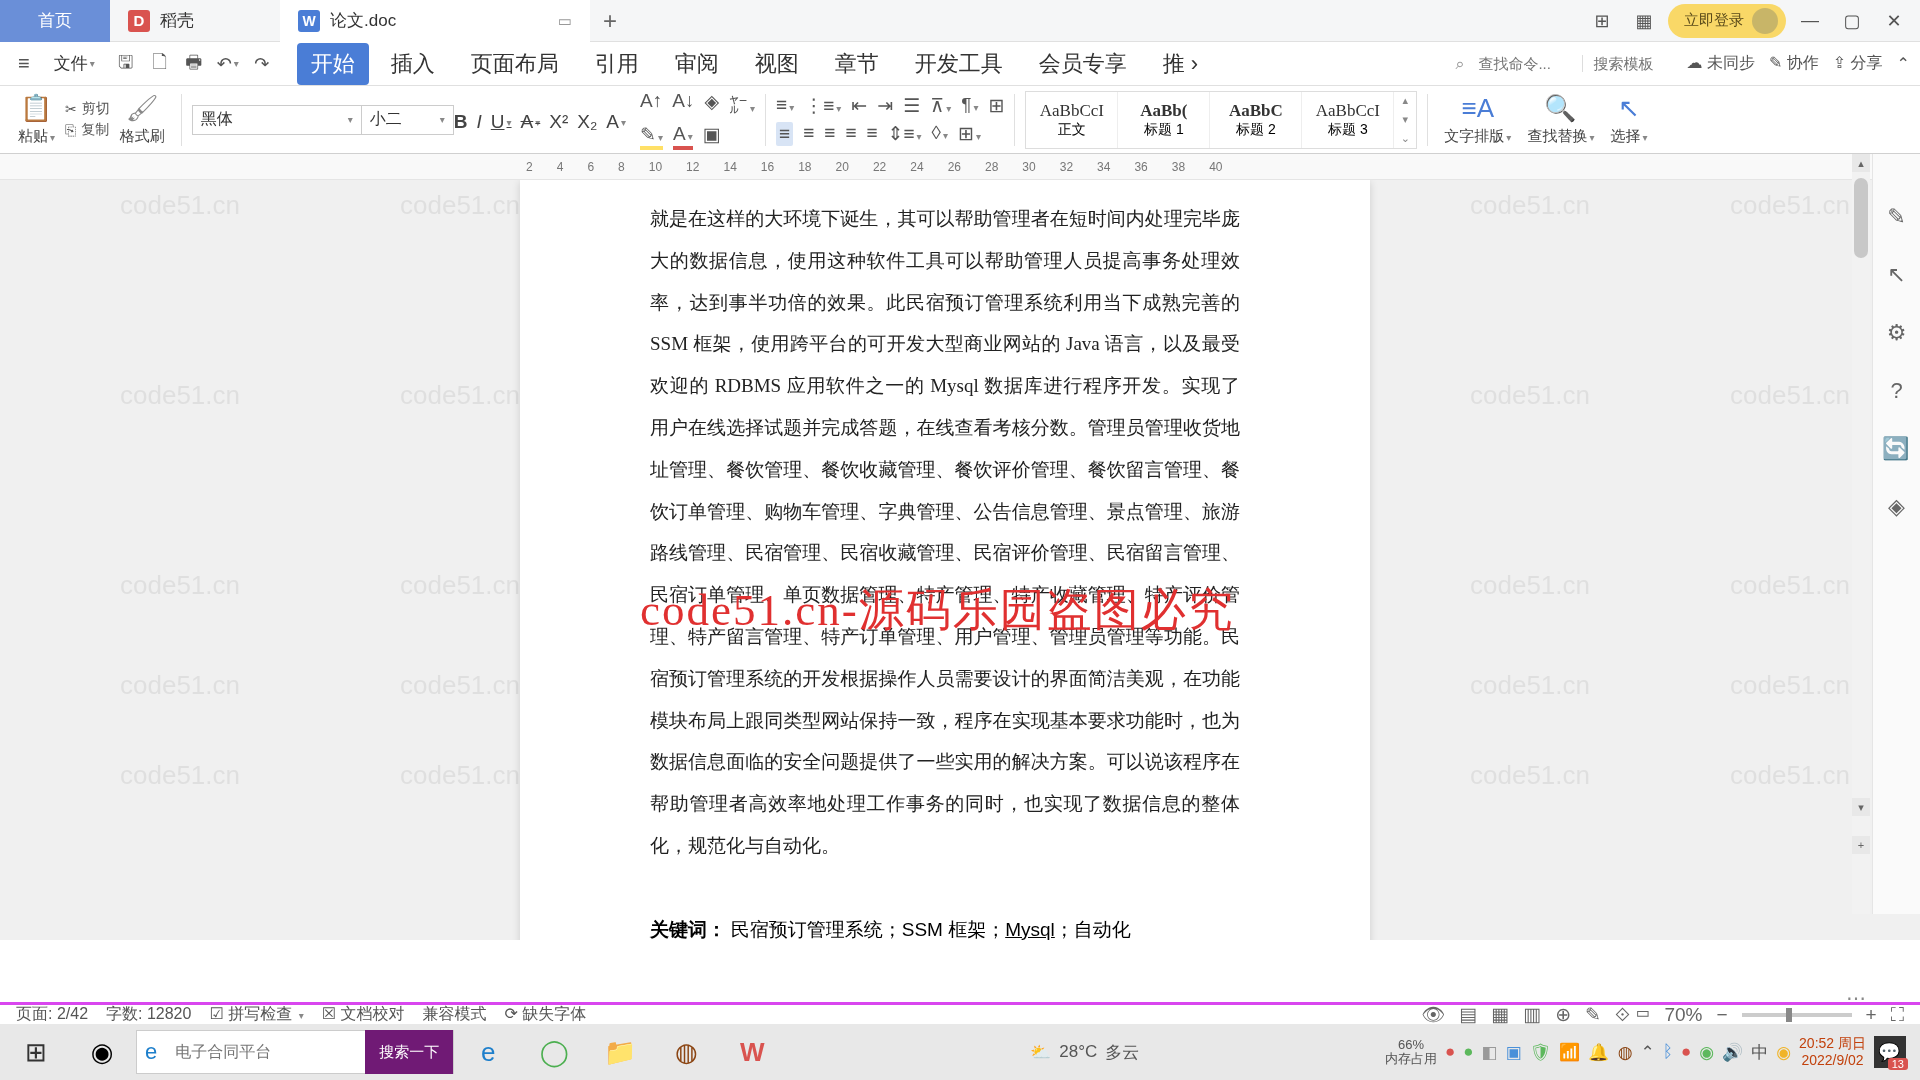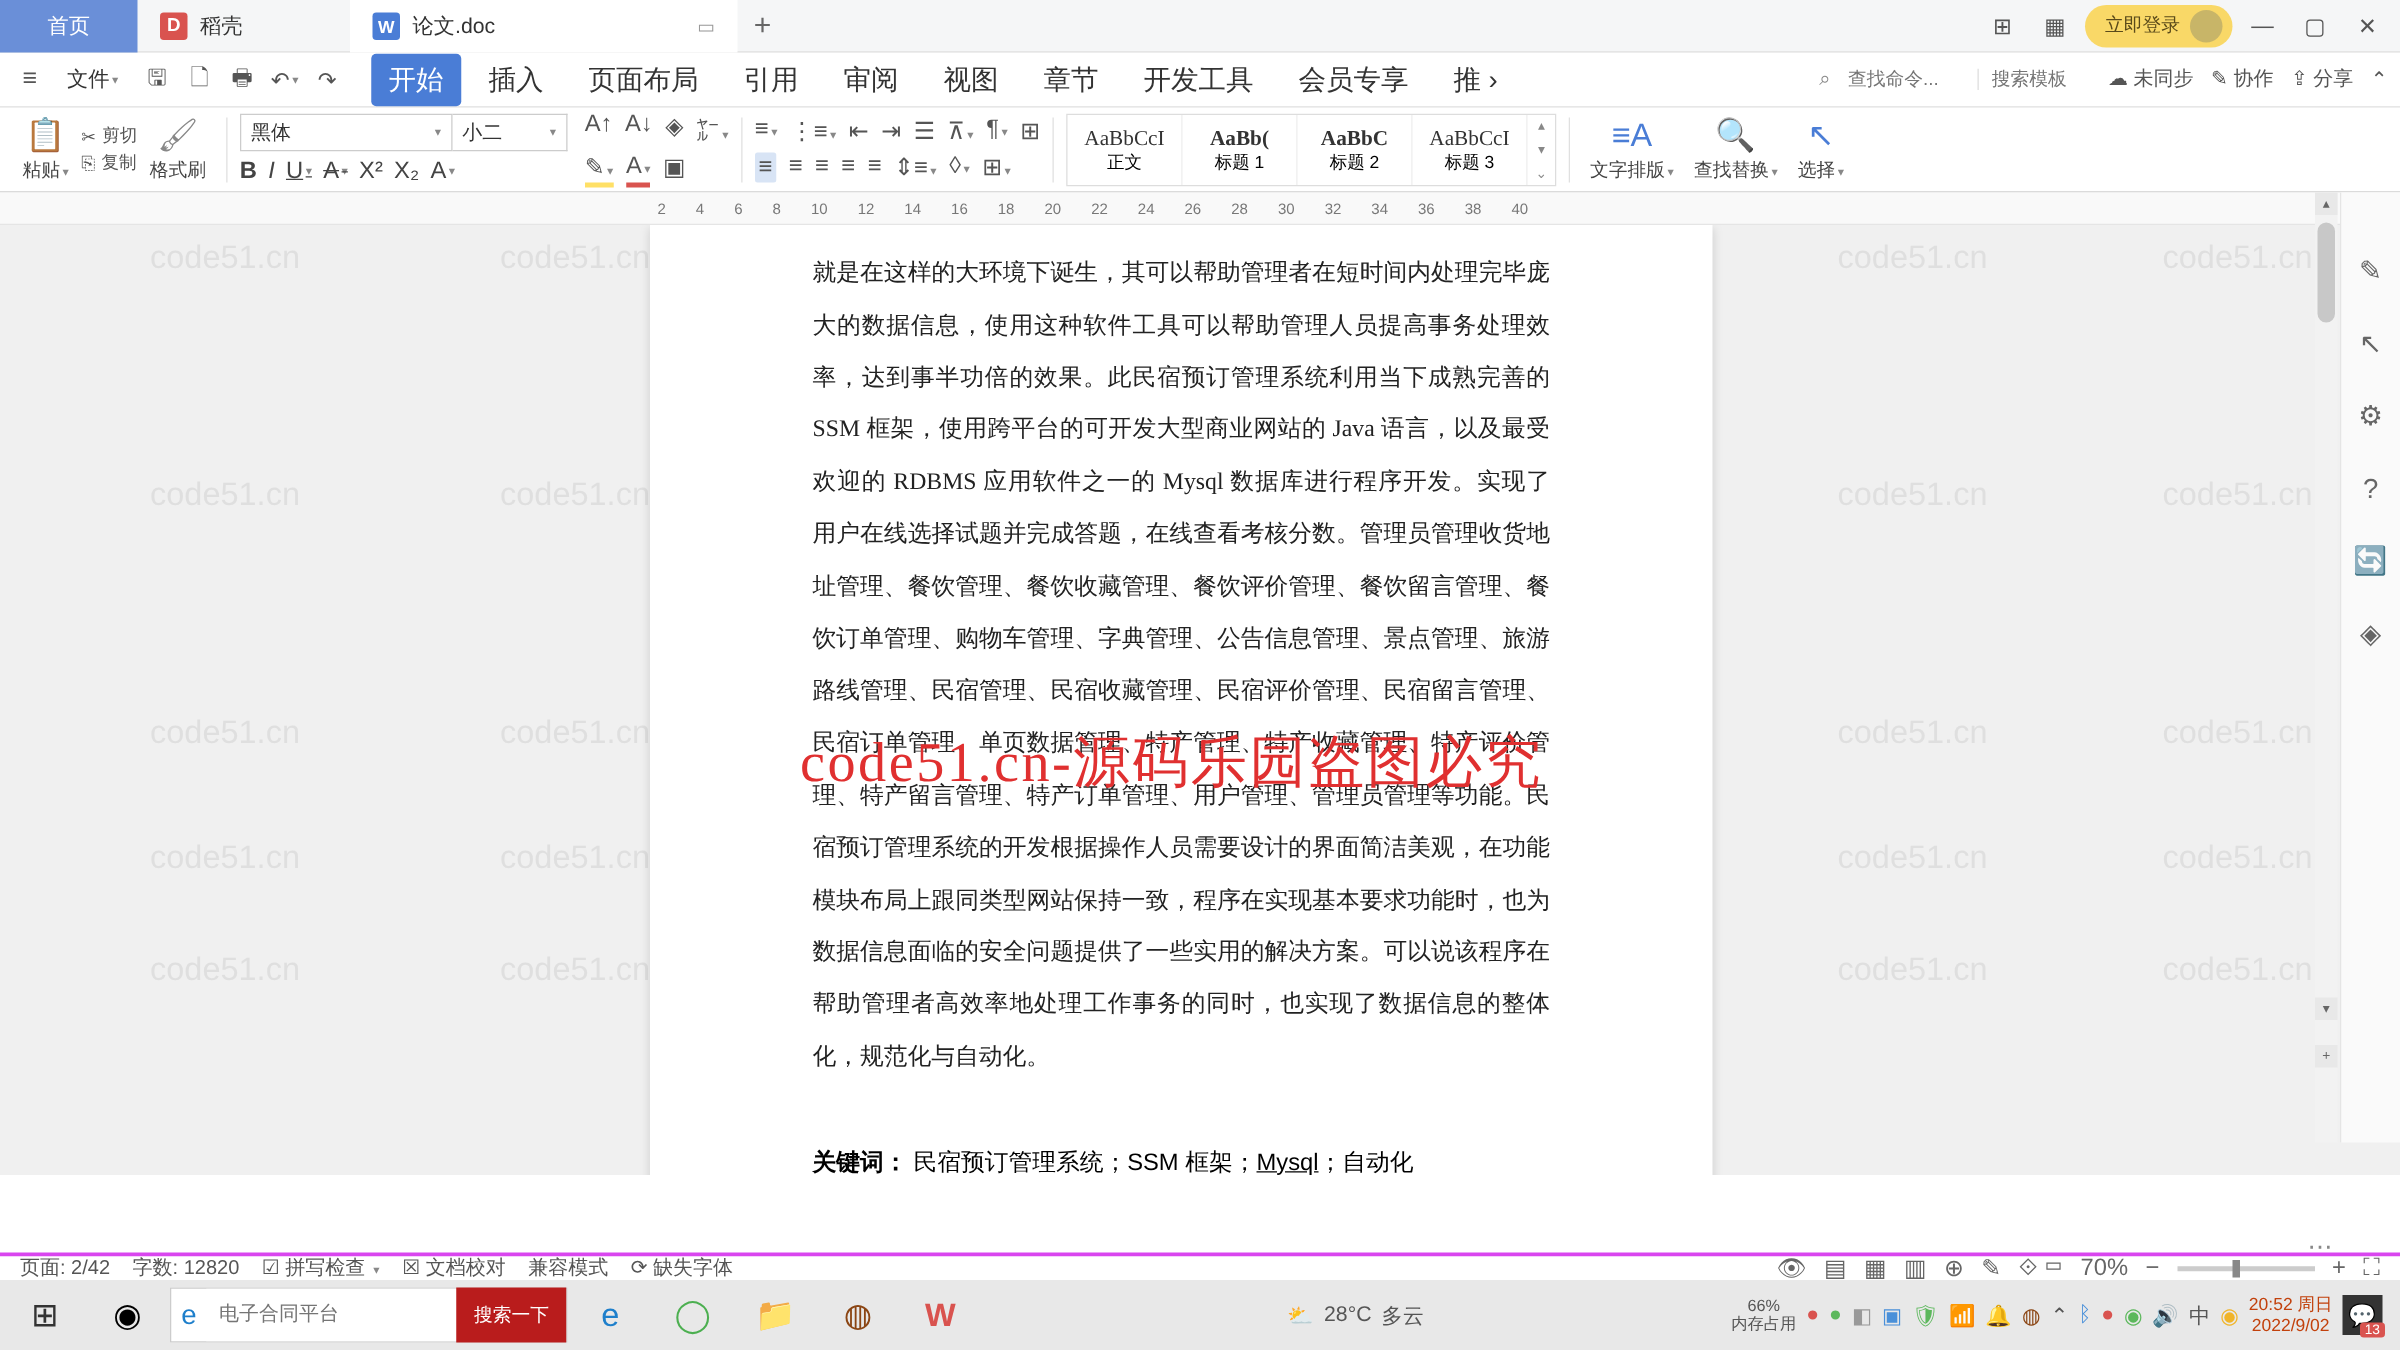--- a/index.html
+++ b/index.html
@@ -58,21 +58,21 @@
 .vscroll-thumb{position:absolute;top:24px;width:14px;left:2px;height:80px;background:#c8c8c8;border-radius:7px}
 .vscroll-btn{position:absolute;width:18px;height:18px;background:#e8e8e8;font-size:11px;text-align:center;color:#666;line-height:18px}
 .statusbar{position:absolute;bottom:56px;left:0;right:0;height:22px;background:#fff;border-top:3px solid #d946ef;display:flex;align-items:center;padding:0 16px;font-size:16px;color:#555;gap:18px}
 .sb-right{margin-left:auto;display:flex;align-items:center;gap:14px;font-size:19px;color:#666}
 .zoom-slider{width:110px;height:4px;background:#ccc;position:relative}
 .zoom-thumb{position:absolute;left:44px;top:-5px;width:6px;height:14px;background:#888}
 .taskbar{position:absolute;bottom:0;left:0;right:0;height:56px;background:#e8e8e8;display:flex;align-items:center;padding:0 4px;gap:2px}
 .tb-item{width:64px;height:52px;display:flex;align-items:center;justify-content:center;font-size:26px}
 .tb-search{display:flex;align-items:center;background:#fff;height:44px;border:1px solid #ccc}
 .tb-search input{border:none;outline:none;height:42px;padding:0 10px;font-size:16px;width:200px}
-.tb-search-btn{background:#b91c1c;color:#fff;height:44px;padding:16px 14px;font-size:15px;display:flex;align-items:center}
+.tb-search-btn{background:#701a75;color:#fff;height:44px;padding:16px 14px;font-size:15px;display:flex;align-items:center}
 .tray{margin-left:auto;display:flex;align-items:center;gap:8px;font-size:17px;color:#555;padding-right:10px}
 .weather{display:flex;align-items:center;gap:8px;font-size:17px;color:#555}
 .clock{text-align:center;font-size:14px;line-height:1.25;color:#c2410c}
 .notif{width:32px;height:32px;background:#333;color:#fff;display:flex;align-items:center;justify-content:center;position:relative;font-size:18px}
 .notif-badge{position:absolute;bottom:-2px;right:-2px;background:#d9534f;color:#fff;font-size:11px;padding:0 4px;border-radius:3px}
 .underline-text{text-decoration:underline}
 .align-active{background:#d8e4f5;padding:1px 3px;border-radius:2px}
 .more-dots{position:absolute;right:54px;bottom:70px;font-size:20px;color:#888}
 </style>
 </head>
@@ -144,21 +144,21 @@
   </div>
   <div class="clip-col">
     <div class="clip-row">✂ <span>剪切</span></div>
     <div class="clip-row">⎘ <span>复制</span></div>
   </div>
   <div class="rgroup">
     <div class="big-icon" style="color:#888">🖌</div>
     <div class="rlabel">格式刷</div>
   </div>
   <div class="vdiv"></div>
-  <div style="display:flex;flex-direction:column">
+  <div style="display:flex;flex-direction:row">
     <div style="display:flex">
       <div class="font-name">
           <span>黑体</span>
           <span class="dd">▾</span>
         </div>
       <div class="font-size">
           <span>小二</span>
           <span class="dd">▾</span>
         </div>
     </div>

